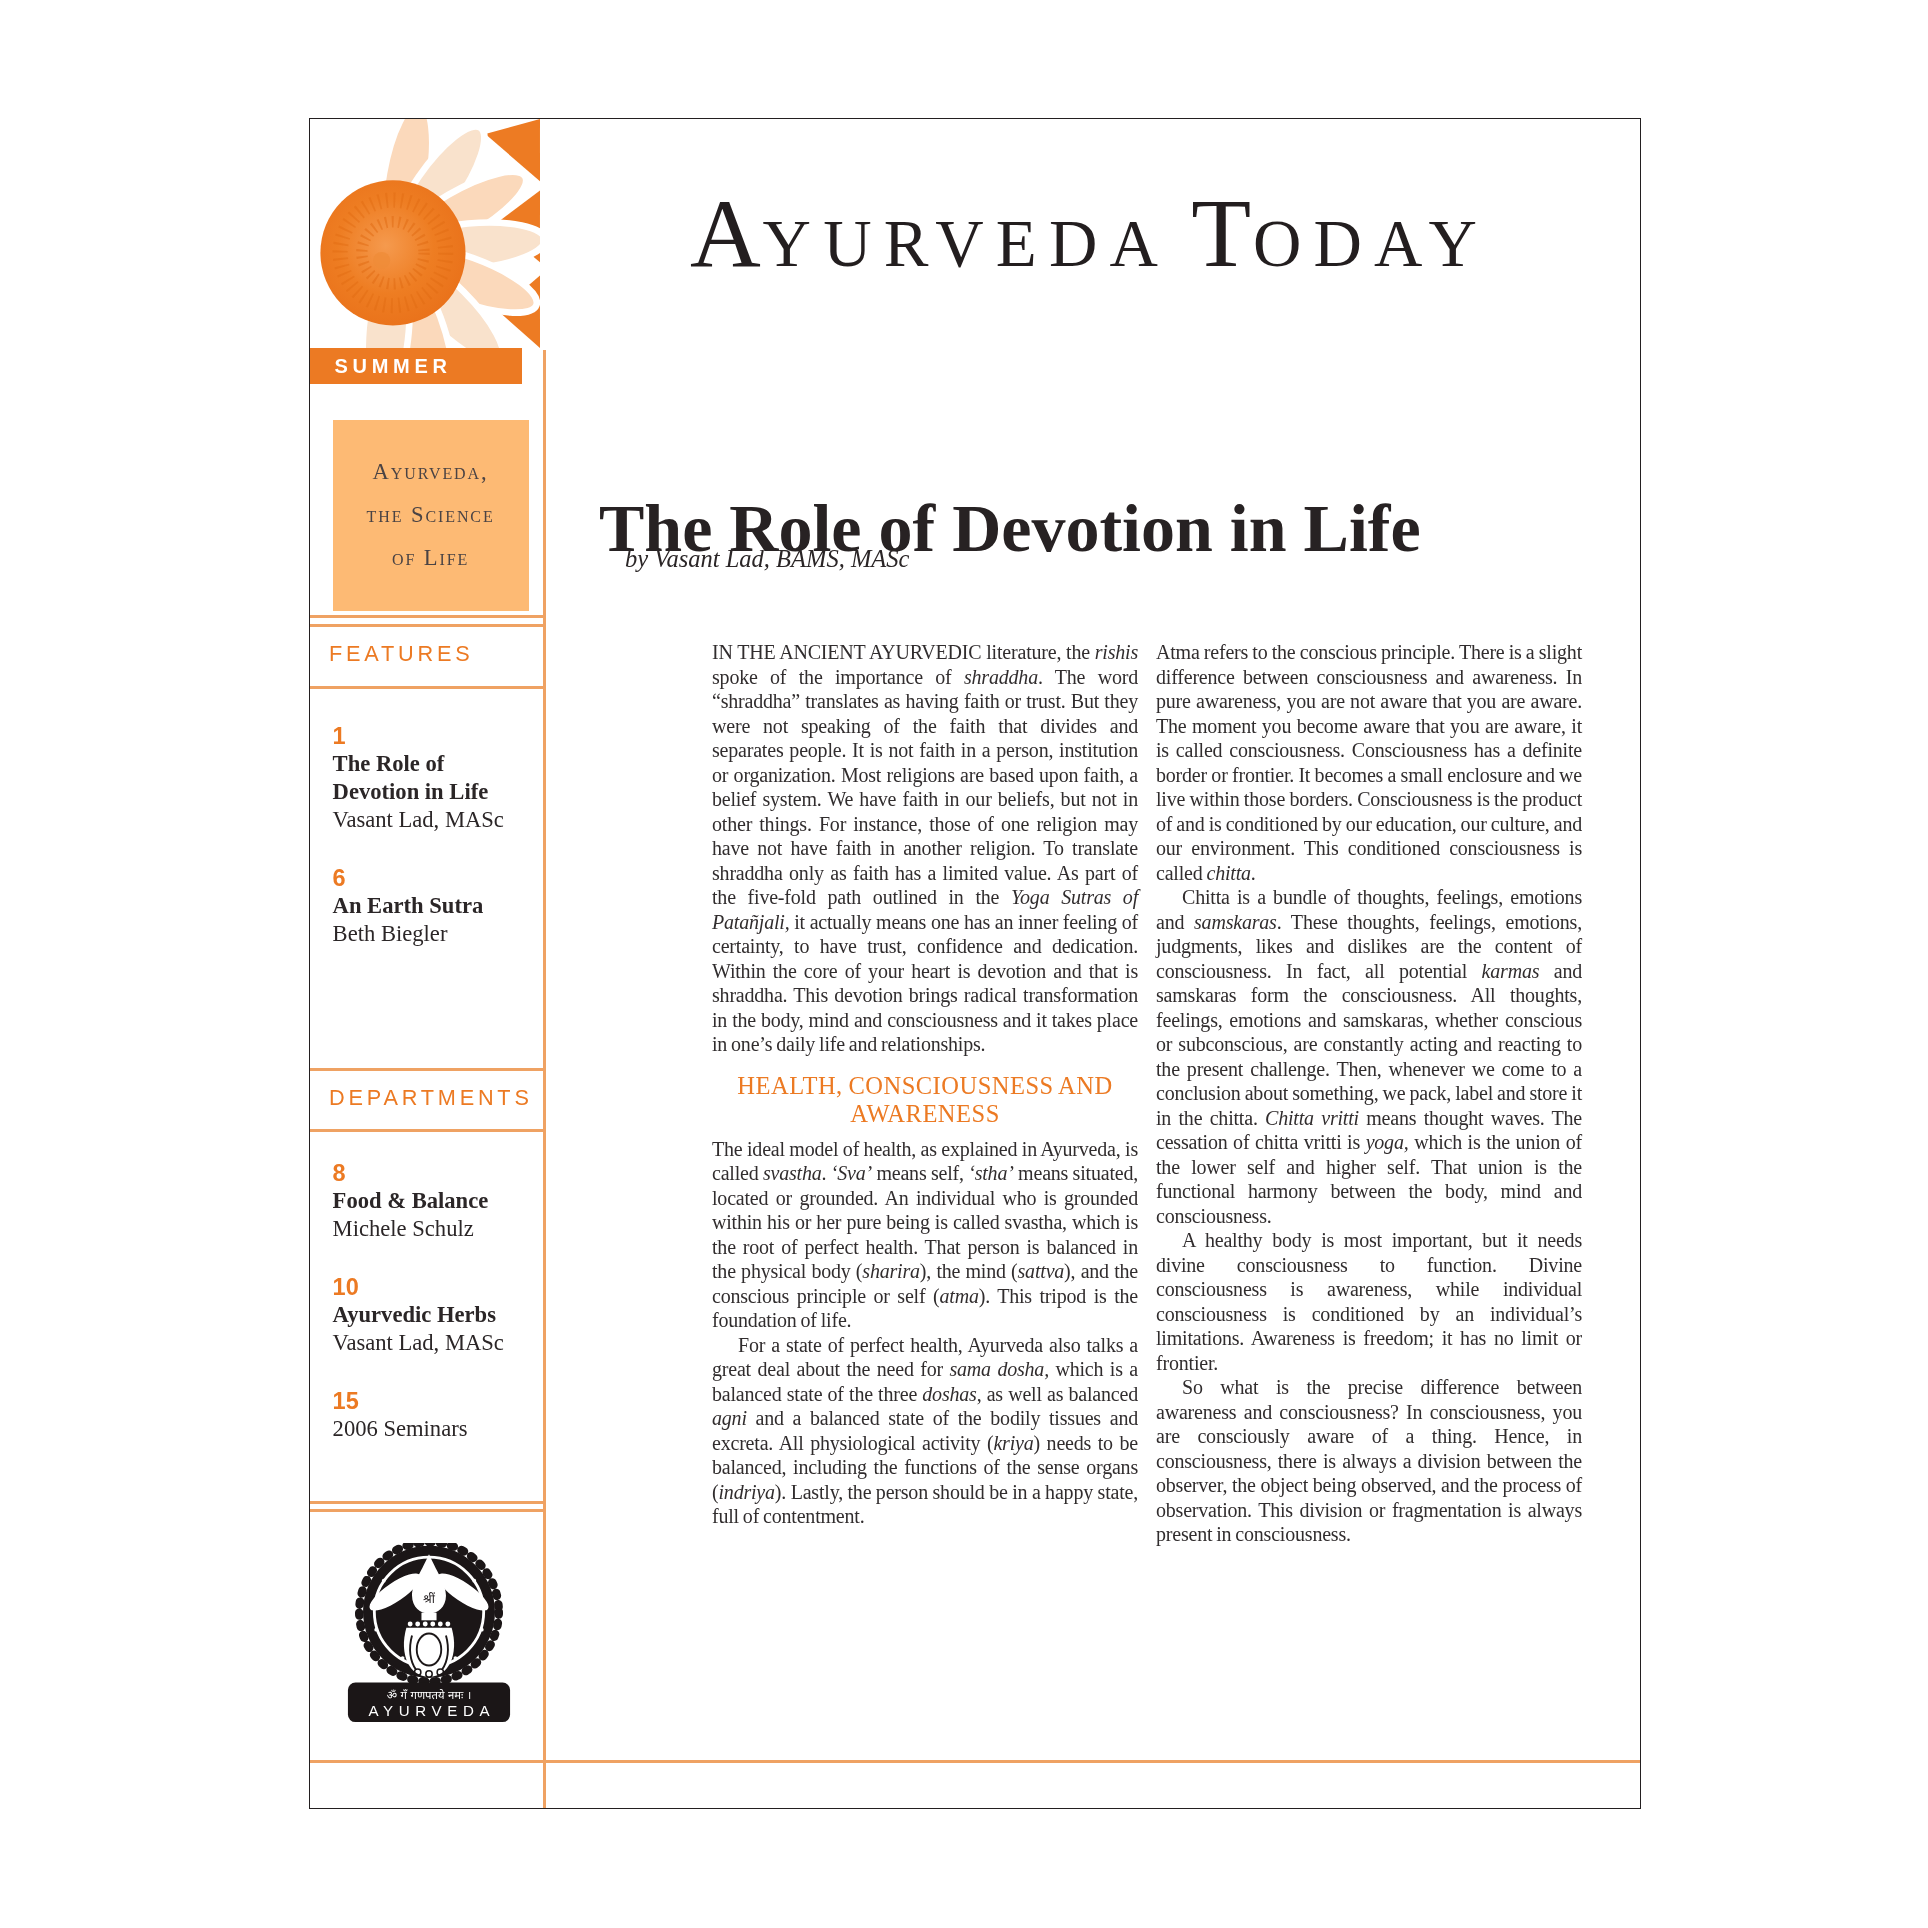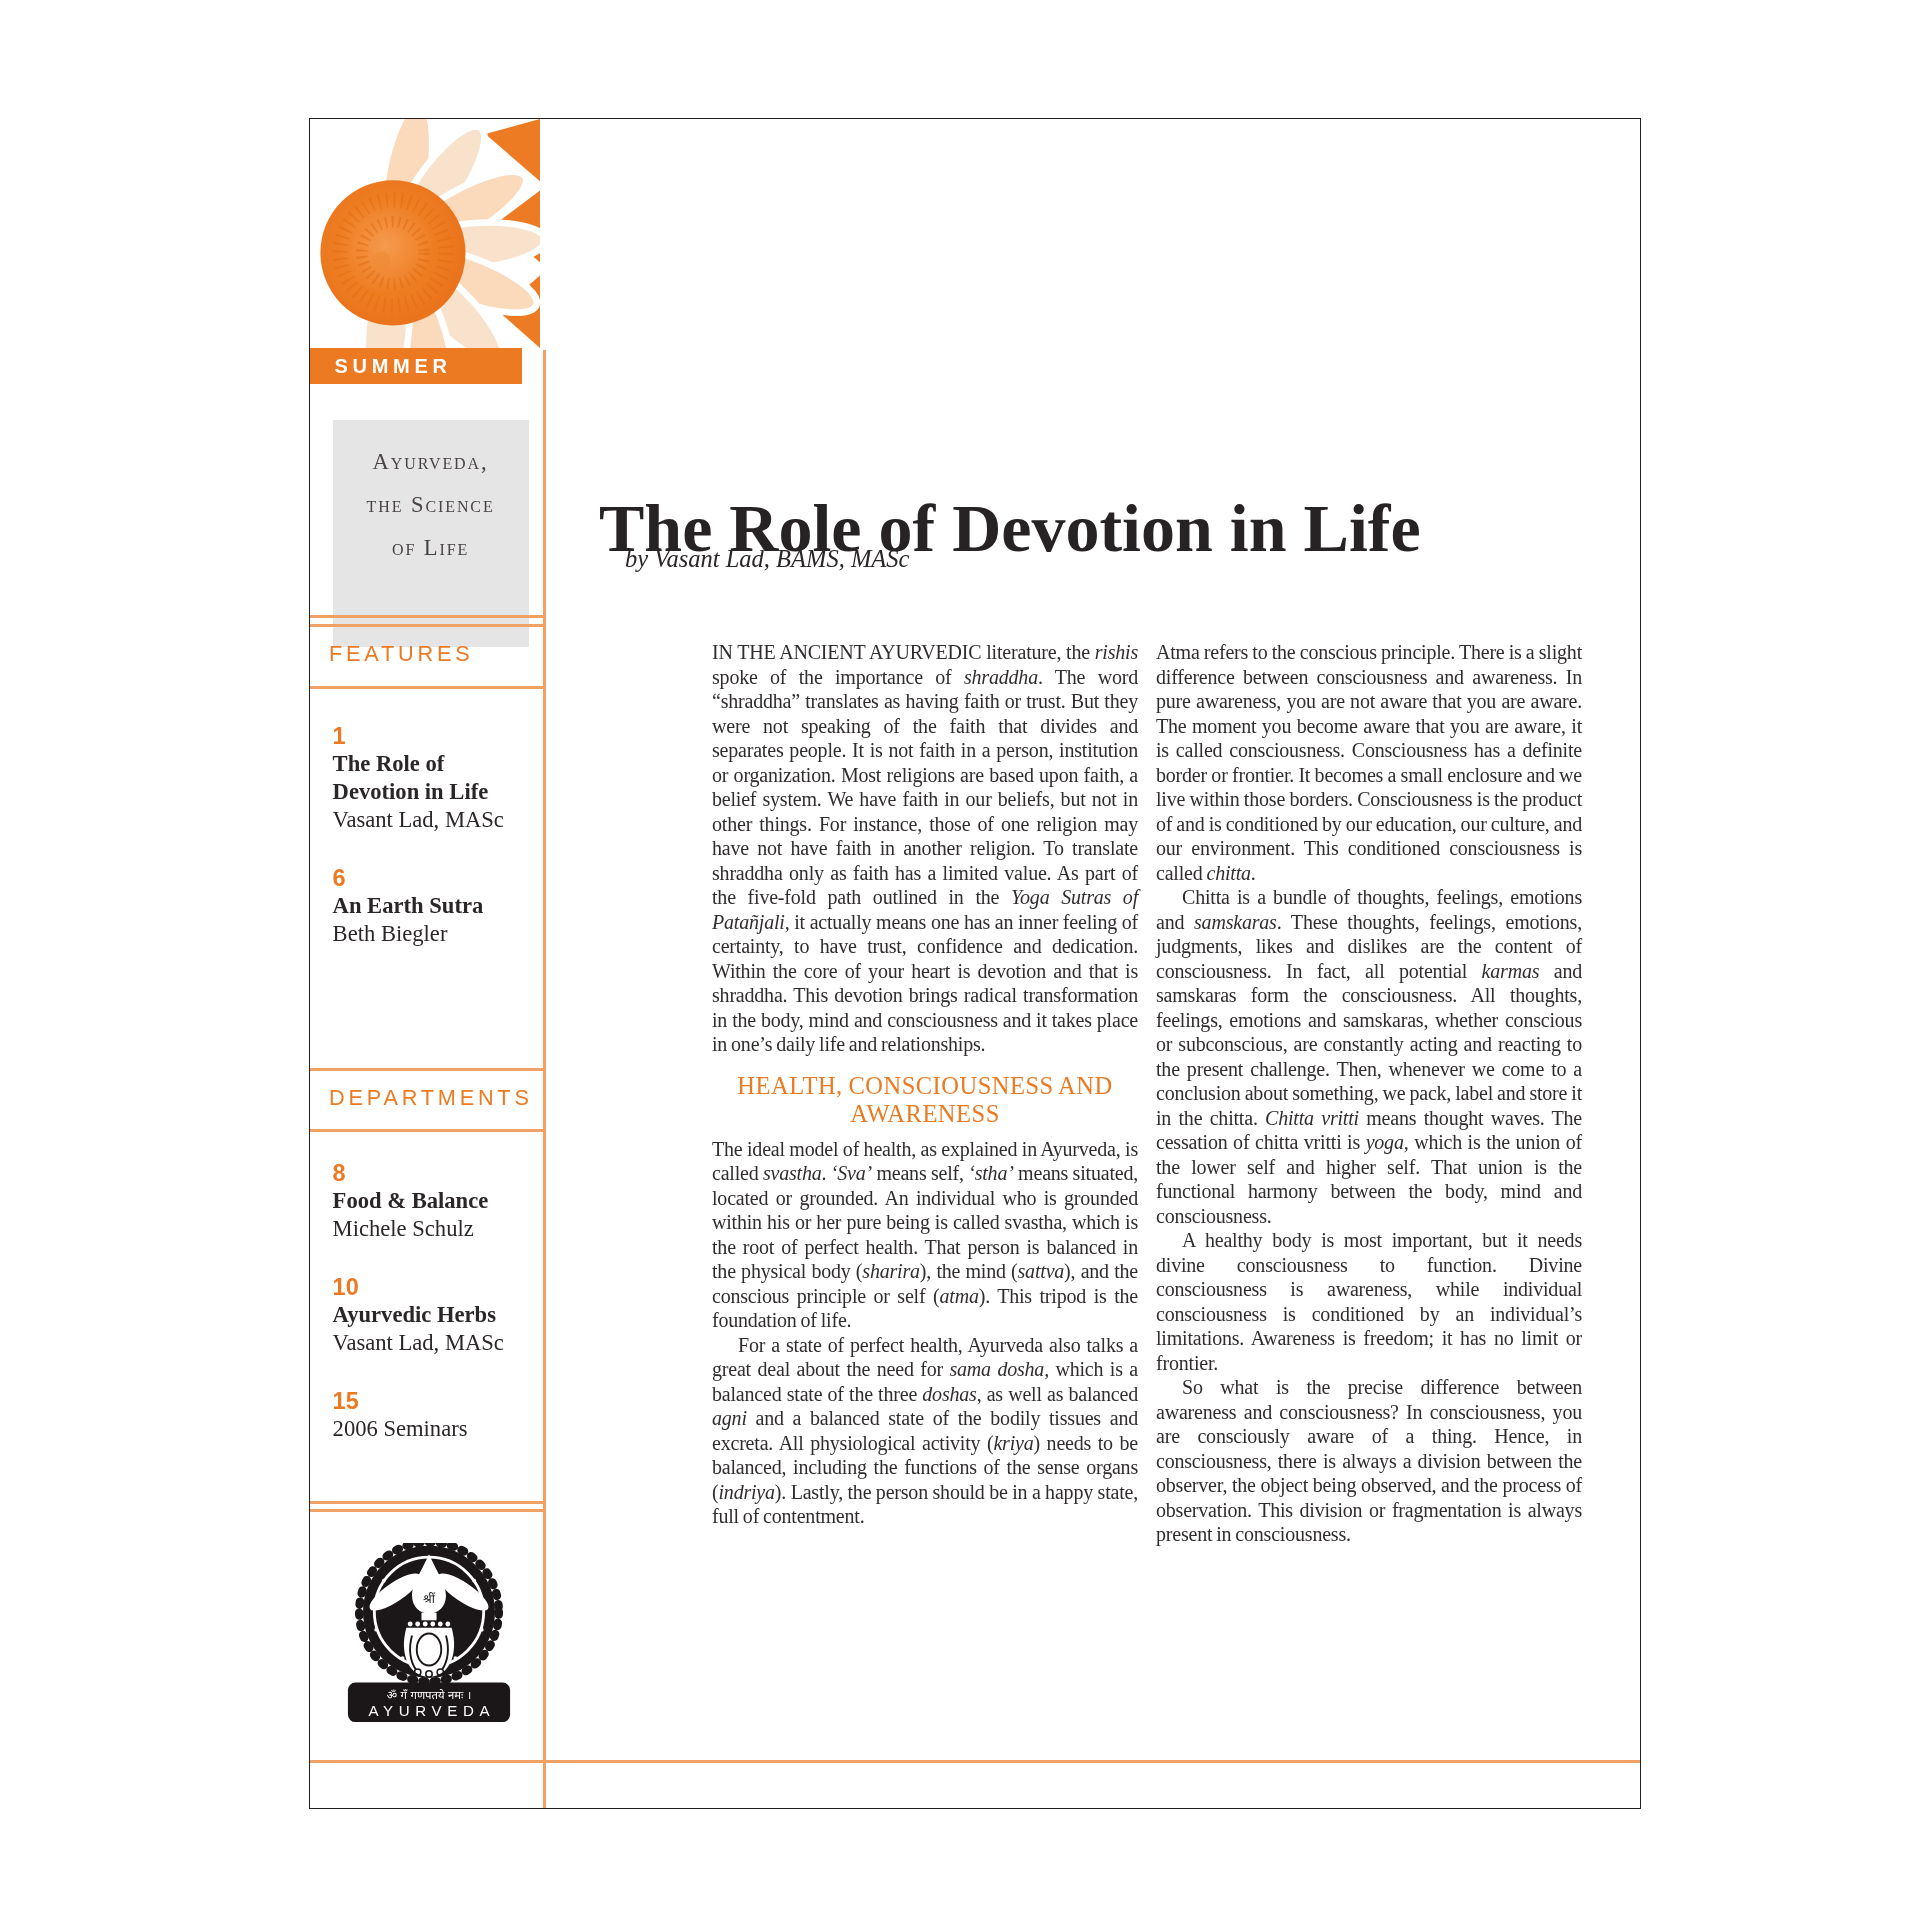--- a/index.html
+++ b/index.html
@@ -14,22 +14,22 @@
   .masthead{position:absolute;left:230px;top:0;width:1099px;height:229px;text-align:center;padding-top:58px;box-sizing:border-box;white-space:nowrap;}
   .mi{font-size:98px;color:#231e1f;letter-spacing:1.9px;}
   .mc{font-size:67px;color:#231e1f;letter-spacing:12.2px;}
   .mgap{display:inline-block;width:21px;}
   .volume-row{position:absolute;left:233px;top:231px;width:1100px;height:34px;box-sizing:border-box;
     border-top:2.8px solid #efa263;border-bottom:2.8px solid #efa263;color:#ec7a23;
     font-family:"Liberation Sans",sans-serif;font-size:21px;letter-spacing:0.9px;line-height:29px;padding-left:47px;}
   .vline{position:absolute;left:233px;top:231px;width:2.8px;height:1460px;background:#efa263;}
 
   
-  .tagline-box{position:absolute;left:22.6px;top:301px;width:196px;height:227px;background:#e5e5e5;
-    text-align:center;padding-top:20px;box-sizing:border-box;}
+  .tagline-box{position:absolute;left:22.6px;top:301px;width:196px;height:191px;background:#fdba74;
+    text-align:center;padding-top:30px;box-sizing:border-box;}
   .tagline-line{font-variant:small-caps;font-size:22.6px;letter-spacing:1.9px;color:#4a4344;line-height:43px;}
   .rule{position:absolute;left:0;width:233px;height:2.8px;background:#efa263;}
   .sec-label{position:absolute;left:19px;color:#ec7a23;font-family:"Liberation Sans",sans-serif;
     font-size:21.7px;letter-spacing:3.8px;}
   .toc{position:absolute;left:22.6px;width:200px;}
   .toc-item{margin-bottom:30px;}
   .toc-num{color:#ec7a23;font-family:"Liberation Sans",sans-serif;font-weight:bold;font-size:23.5px;line-height:28px;}
   .toc-title{font-weight:bold;font-size:22.6px;line-height:28px;color:#2b2627;}
   .toc-title.normal{font-weight:normal;}
   .toc-author{font-size:22.6px;line-height:28px;color:#2b2627;}
@@ -92,20 +92,23 @@
           </g>
       </g>
       <circle cx="88" cy="142" r="77" fill="url(#sunc)"></circle>
       <circle cx="88" cy="142" r="56" fill="none" stroke="#e06a12" stroke-width="16" stroke-dasharray="2,6" opacity="0.45"></circle>
       <circle cx="88" cy="142" r="33" fill="none" stroke="#e06a12" stroke-width="12" stroke-dasharray="2,5" opacity="0.5"></circle>
       <circle cx="76" cy="150" r="9" fill="#ef8c38" opacity="0.8"></circle>
     </svg>
   </div>
 
   <div class="issue-bar">SUMMER 2006</div>
+  <div class="masthead">
+    <span class="mi">A</span><span class="mc">YURVEDA</span><span class="mgap"></span><span class="mi">T</span><span class="mc">ODAY</span>
+  </div>
   <div class="vline"></div>
 
   <div class="tagline-box">
     <div class="tagline-line">Ayurveda,</div>
     <div class="tagline-line">the Science</div>
     <div class="tagline-line">of Life</div>
   </div>
 
   <div class="rule" style="top:496px"></div>
   <div class="rule" style="top:505px"></div>

